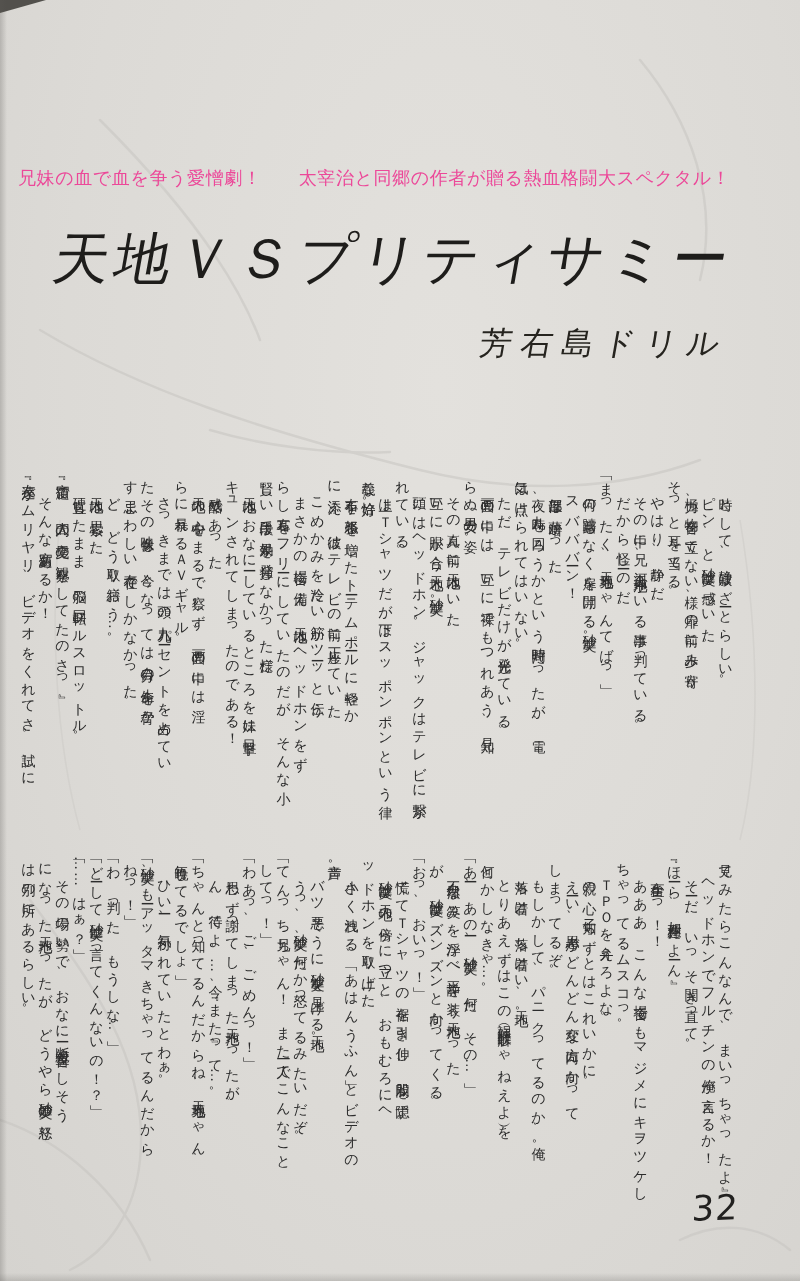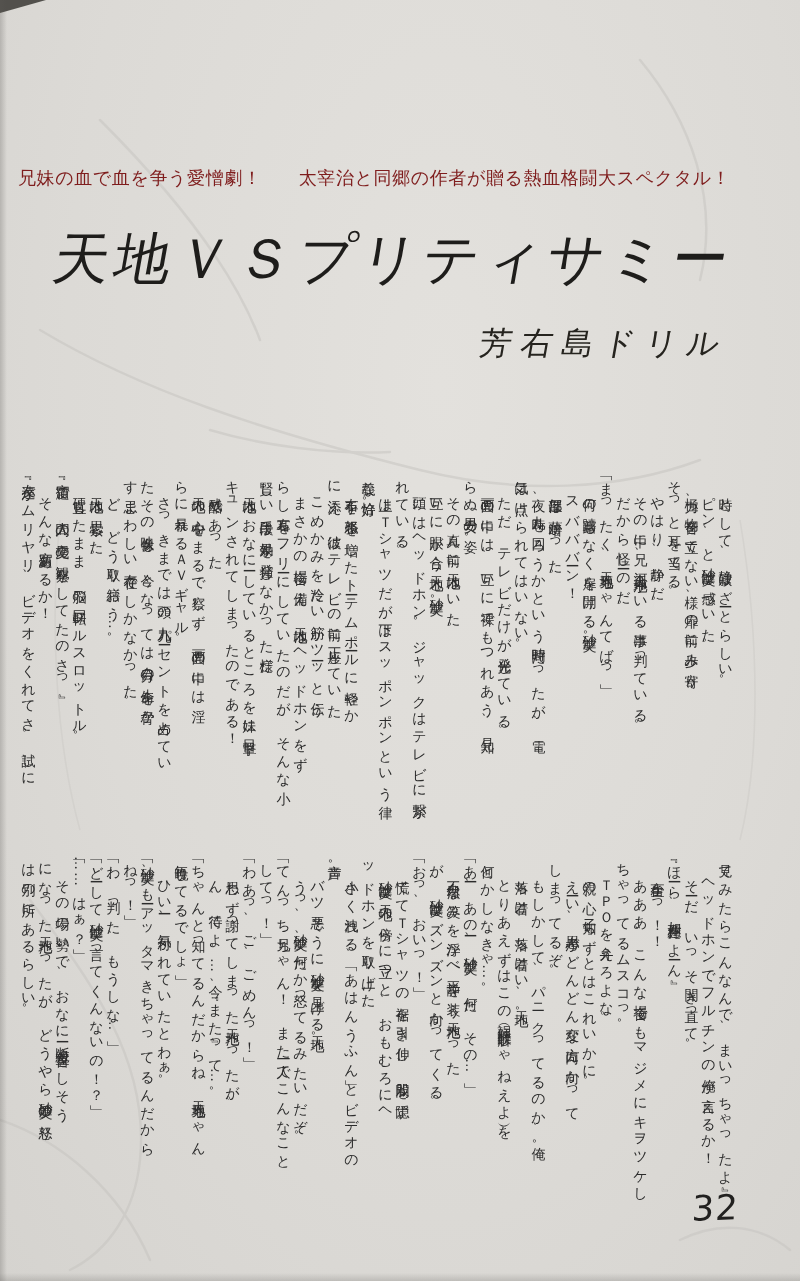--- a/index.html
+++ b/index.html
@@ -21,21 +21,21 @@
     position:absolute;left:0;top:0;width:7px;height:1281px;
     background:linear-gradient(to right, rgba(90,88,85,.28), rgba(90,88,85,0));
   }
   .bottom-shade{
     position:absolute;left:0;bottom:0;width:800px;height:8px;
     background:linear-gradient(to top, rgba(90,88,85,.22), rgba(90,88,85,0));
   }
   .headline{
     position:absolute;left:18px;top:166px;width:760px;
     font-size:18px;letter-spacing:.6px;white-space:nowrap;
-    color:#7f1d1d;
+    color:#ec4899;
   }
   .title{
     position:absolute;left:54px;top:222px;width:720px;
     font-size:56px;letter-spacing:5px;white-space:nowrap;
     transform:skewX(-10deg);
     color:#1e1d1b;
   }
   .author{
     position:absolute;left:480px;top:322px;width:300px;
     font-size:32px;letter-spacing:9px;white-space:nowrap;

